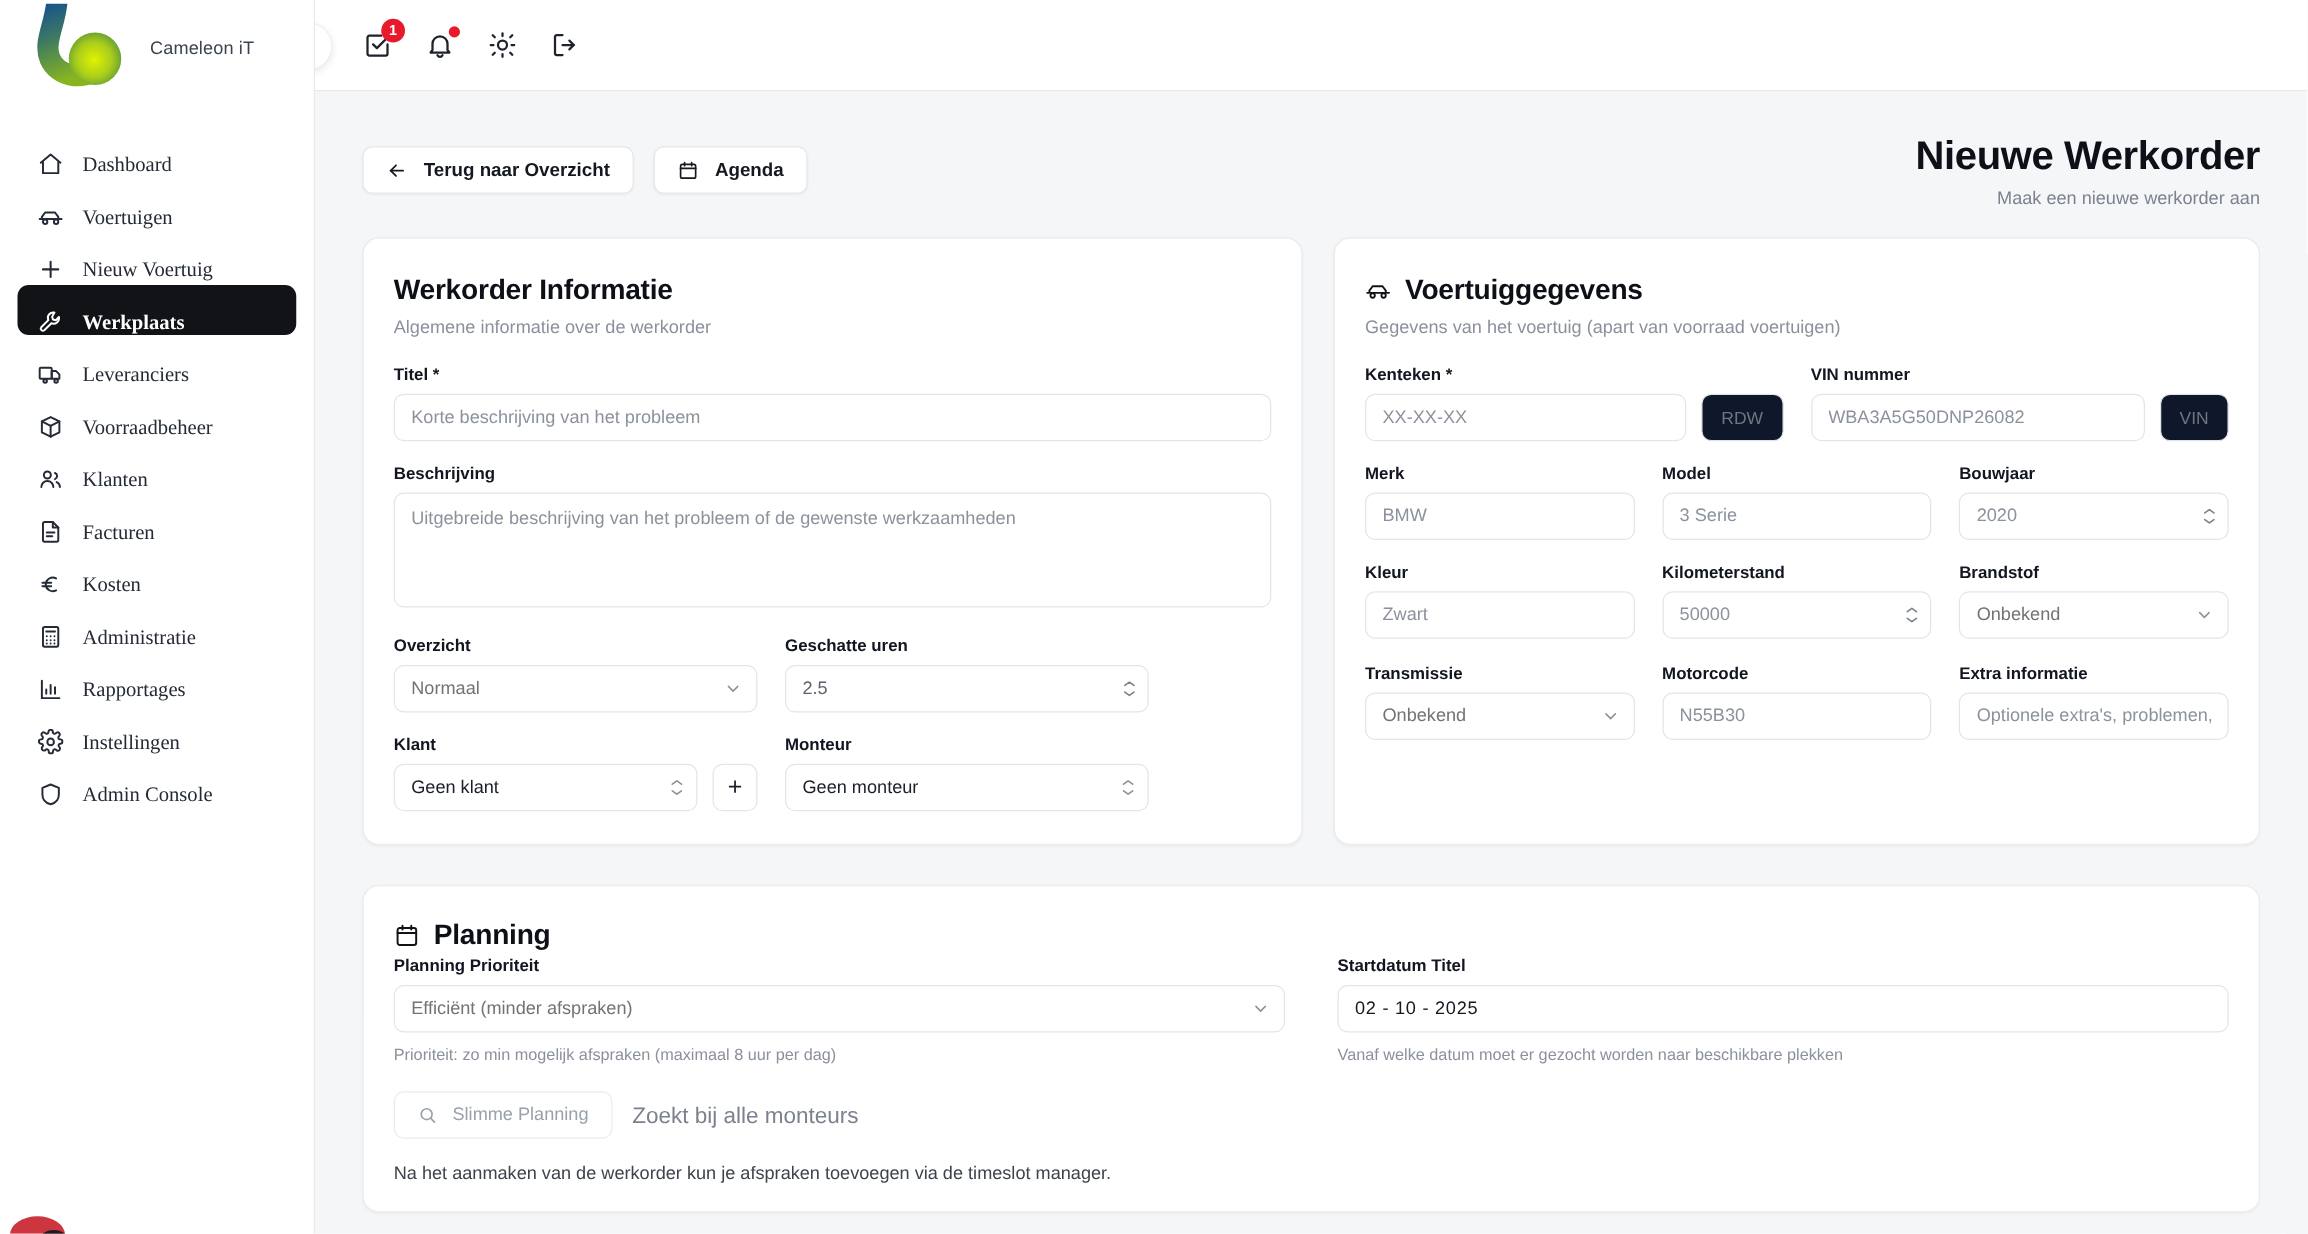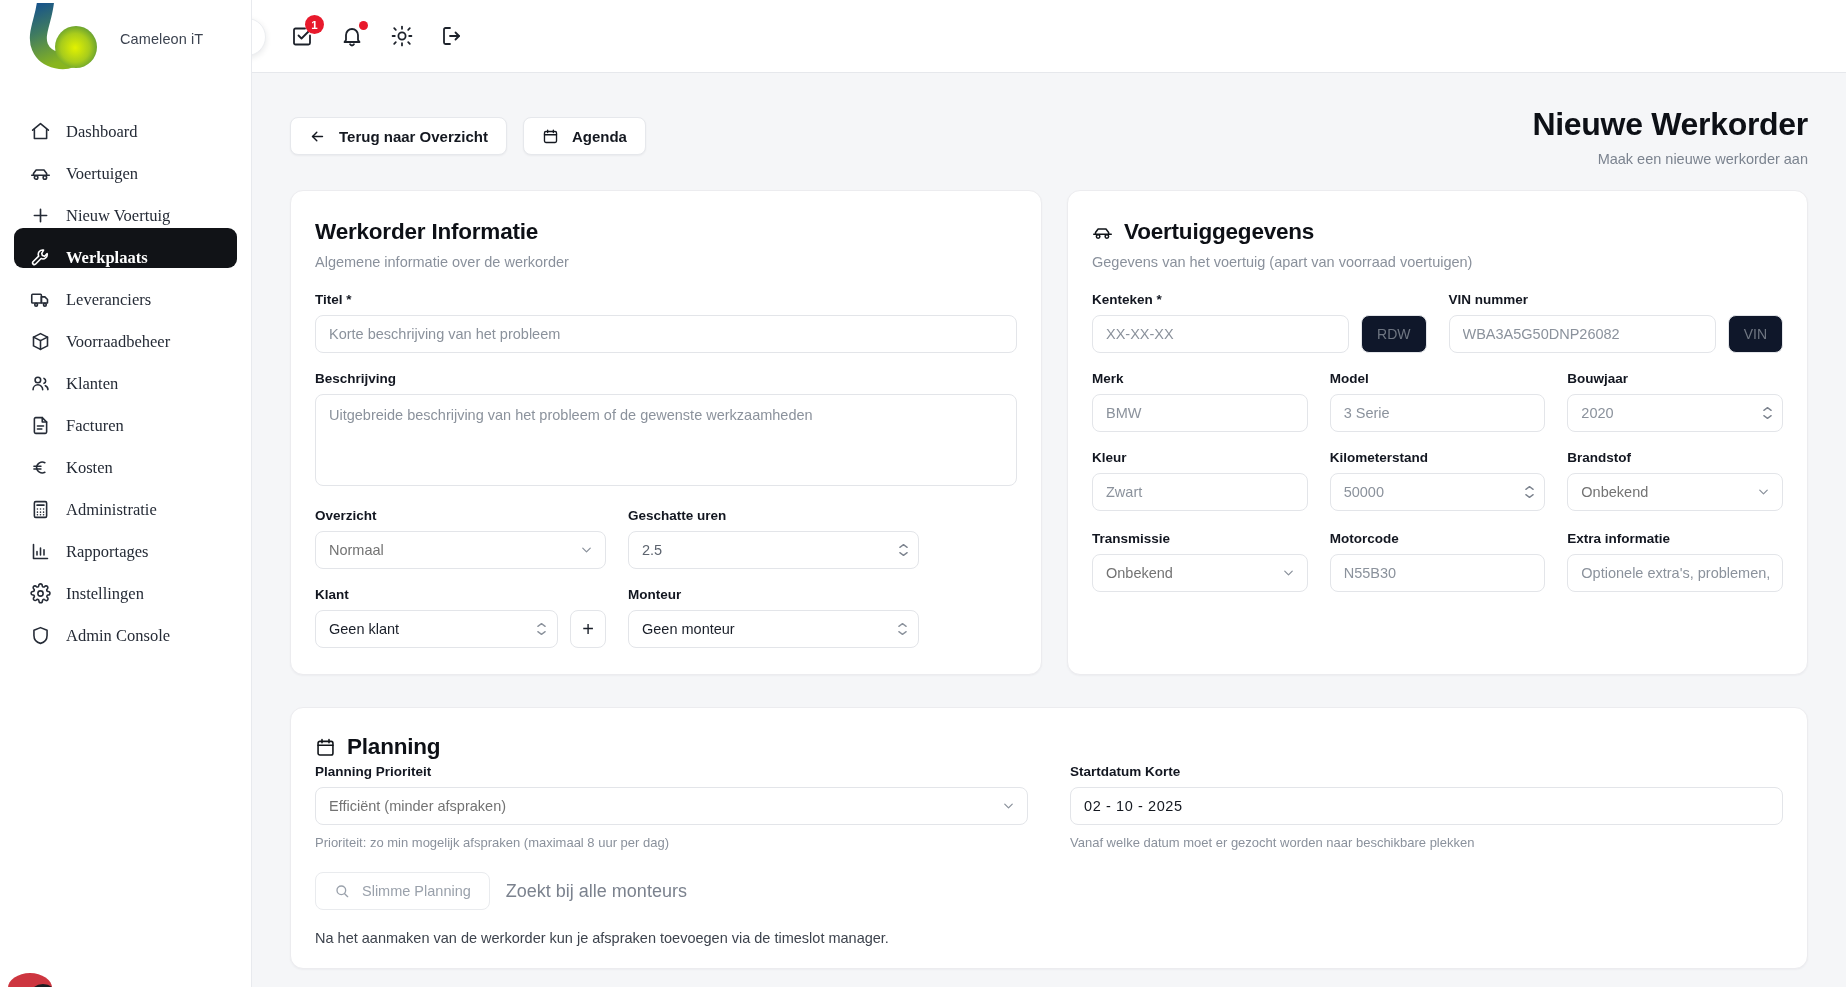--- a/index.html
+++ b/index.html
@@ -632,21 +632,21 @@
               <span class="chev">
                   <svg viewBox="0 0 24 24" fill="none" stroke="currentColor" stroke-width="2" stroke-linecap="round" stroke-linejoin="round">
                     <path d="M6 9l6 6 6-6"></path>
                   </svg>
                 </span>
             </div>
             <div class="hint">Prioriteit: zo min mogelijk afspraken (maximaal 8 uur per dag)</div>
           </div>
 
           <div class="plan-col">
-            <label class="field-label">Startdatum Korte</label>
+            <label class="field-label">Startdatum Titel</label>
             <div class="inp date-inp" style="line-height:36px;">02 - 10 - 2025</div>
             <div class="hint">Vanaf welke datum moet er gezocht worden naar beschikbare plekken</div>
           </div>
         </div>
 
         <div class="smart-row">
           <button class="smart-btn">
             <span>
               <svg viewBox="0 0 24 24" fill="none" stroke="currentColor" stroke-width="2" stroke-linecap="round" stroke-linejoin="round">
                   <circle cx="11" cy="11" r="6.5"></circle>

